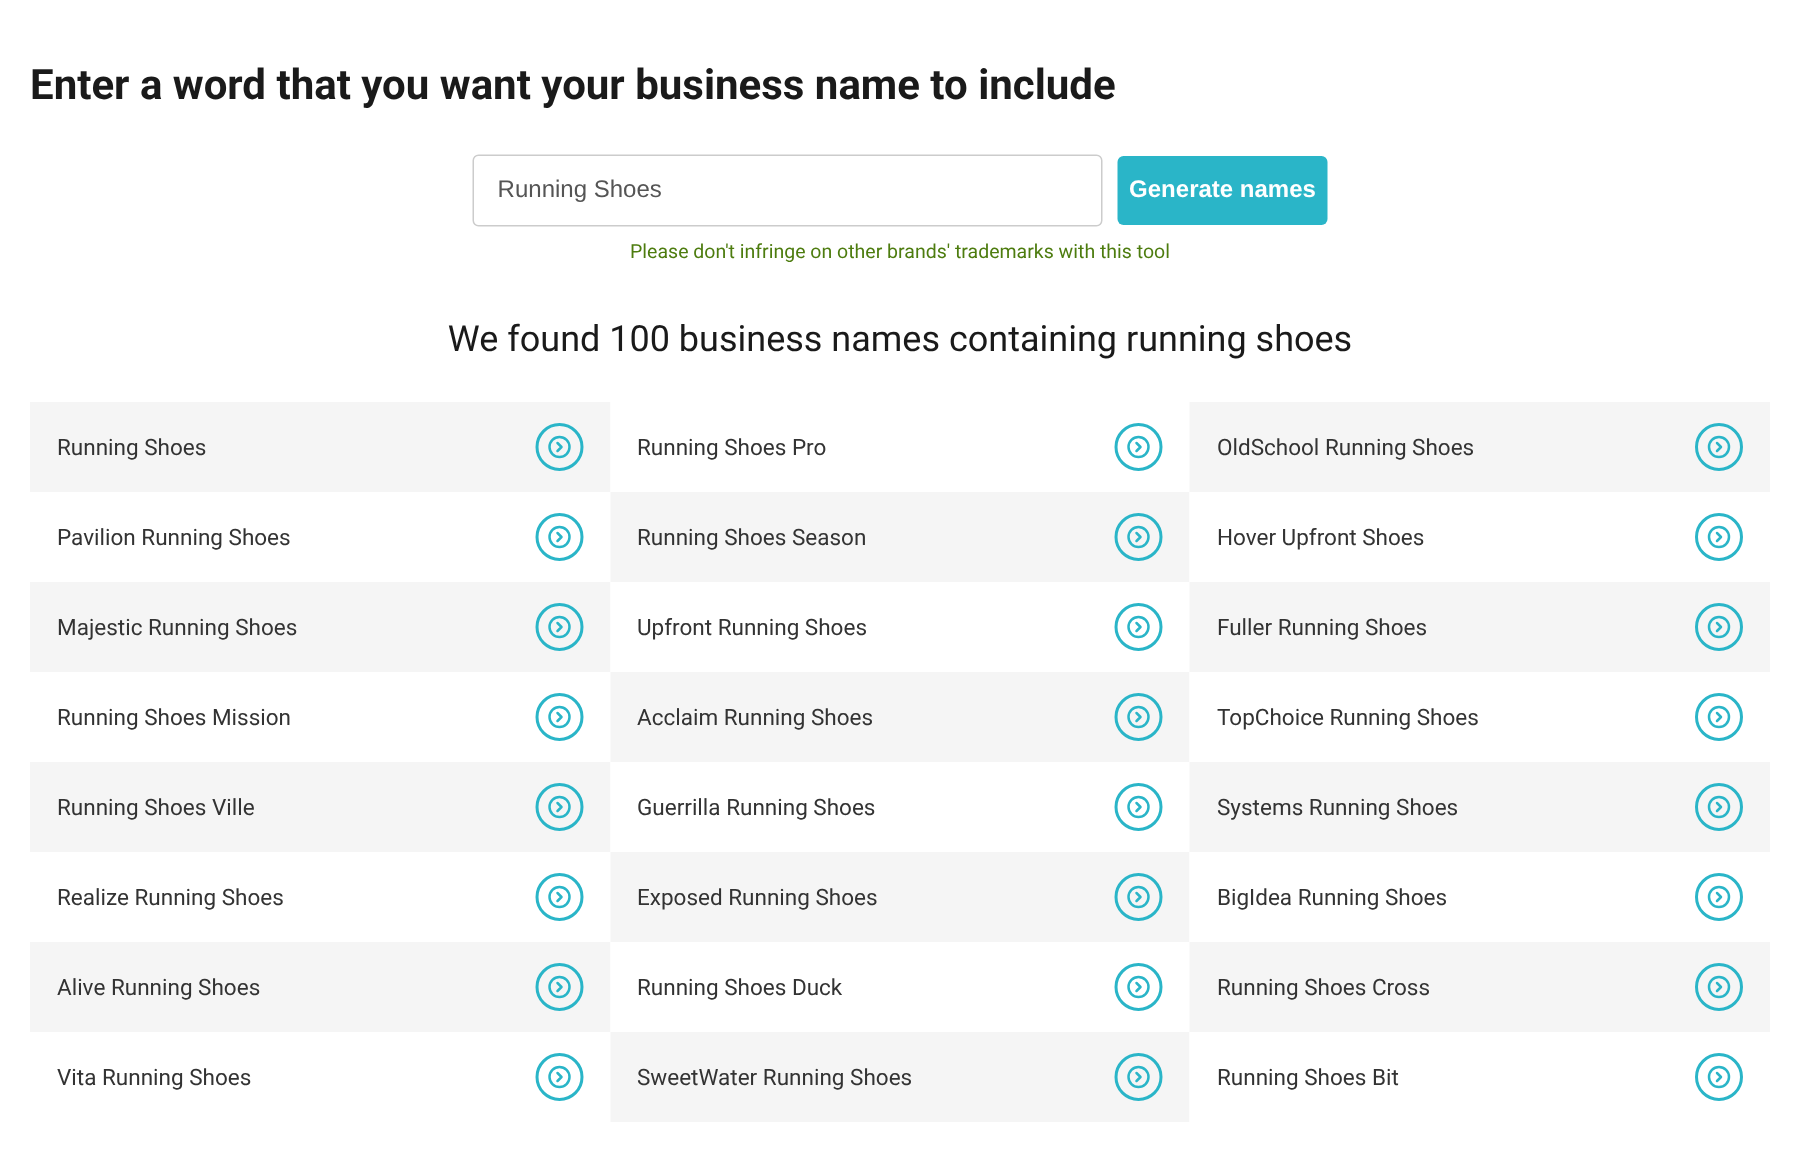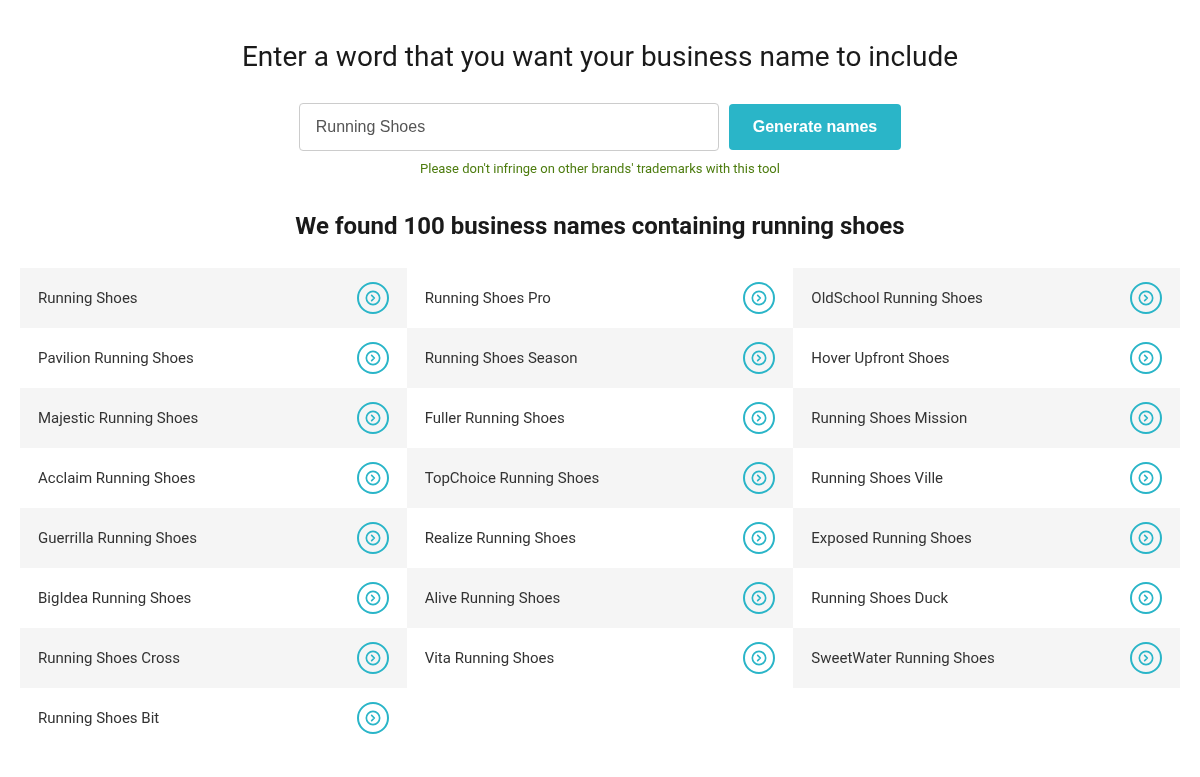--- a/index.html
+++ b/index.html
@@ -11,63 +11,63 @@
       font-family: -apple-system, BlinkMacSystemFont, 'Segoe UI', Roboto, sans-serif;
       background: #ffffff;
       color: #333;
     }
     .page-container {
       max-width: 1200px;
       margin: 0 auto;
       padding: 40px 20px;
     }
     .headline {
-      text-align: center;
+      text-align: left;
       font-size: 28px;
-      font-weight: 400;
+      font-weight: 700;
       color: #1a1a1a;
       margin-bottom: 30px;
     }
     .search-section {
       display: flex;
       justify-content: center;
       align-items: center;
       gap: 10px;
       margin-bottom: 10px;
     }
     .search-input {
       width: 420px;
       padding: 14px 16px;
       font-size: 16px;
       border: 1px solid #ccc;
       border-radius: 4px;
       outline: none;
       color: #555;
     }
     .generate-btn {
-      padding: 14px 24px;
+      padding: 14px 8px;
       background: #2ab5c8;
       color: #fff;
       font-size: 16px;
       font-weight: 600;
       border: none;
       border-radius: 4px;
       cursor: pointer;
       white-space: nowrap;
     }
     .disclaimer {
       text-align: center;
       font-size: 13px;
       color: #4d7c0f;
       margin-bottom: 36px;
     }
     .results-heading {
       text-align: center;
       font-size: 24px;
-      font-weight: 700;
+      font-weight: 400;
       color: #1a1a1a;
       margin-bottom: 28px;
     }
     .names-grid {
       display: grid;
       grid-template-columns: repeat(3, 1fr);
       gap: 0;
     }
     .name-item {
       display: flex;
@@ -178,20 +178,29 @@
       <div class="name-item">
         <span class="name-text">Majestic Running Shoes</span>
         <button class="arrow-btn">
           <svg viewBox="0 0 24 24" fill="none" stroke="#2ab5c8" stroke-width="2.5" stroke-linecap="round" stroke-linejoin="round">
             <circle cx="12" cy="12" r="10" stroke="#2ab5c8" fill="none"></circle>
             <polyline points="10,8 14,12 10,16" stroke="#2ab5c8" fill="none"></polyline>
           </svg>
         </button>
       </div>
       <div class="name-item">
+        <span class="name-text">Upfront Running Shoes</span>
+        <button class="arrow-btn">
+          <svg viewBox="0 0 24 24" fill="none" stroke="#2ab5c8" stroke-width="2.5" stroke-linecap="round" stroke-linejoin="round">
+            <circle cx="12" cy="12" r="10" stroke="#2ab5c8" fill="none"></circle>
+            <polyline points="10,8 14,12 10,16" stroke="#2ab5c8" fill="none"></polyline>
+          </svg>
+        </button>
+      </div>
+      <div class="name-item">
         <span class="name-text">Fuller Running Shoes</span>
         <button class="arrow-btn">
           <svg viewBox="0 0 24 24" fill="none" stroke="#2ab5c8" stroke-width="2.5" stroke-linecap="round" stroke-linejoin="round">
             <circle cx="12" cy="12" r="10" stroke="#2ab5c8" fill="none"></circle>
             <polyline points="10,8 14,12 10,16" stroke="#2ab5c8" fill="none"></polyline>
           </svg>
         </button>
       </div>
       <div class="name-item">
         <span class="name-text">Running Shoes Mission</span>
@@ -224,20 +233,29 @@
         <span class="name-text">Running Shoes Ville</span>
         <button class="arrow-btn">
           <svg viewBox="0 0 24 24" fill="none" stroke="#2ab5c8" stroke-width="2.5" stroke-linecap="round" stroke-linejoin="round">
             <circle cx="12" cy="12" r="10" stroke="#2ab5c8" fill="none"></circle>
             <polyline points="10,8 14,12 10,16" stroke="#2ab5c8" fill="none"></polyline>
           </svg>
         </button>
       </div>
       <div class="name-item">
         <span class="name-text">Guerrilla Running Shoes</span>
+        <button class="arrow-btn">
+          <svg viewBox="0 0 24 24" fill="none" stroke="#2ab5c8" stroke-width="2.5" stroke-linecap="round" stroke-linejoin="round">
+            <circle cx="12" cy="12" r="10" stroke="#2ab5c8" fill="none"></circle>
+            <polyline points="10,8 14,12 10,16" stroke="#2ab5c8" fill="none"></polyline>
+          </svg>
+        </button>
+      </div>
+      <div class="name-item">
+        <span class="name-text">Systems Running Shoes</span>
         <button class="arrow-btn">
           <svg viewBox="0 0 24 24" fill="none" stroke="#2ab5c8" stroke-width="2.5" stroke-linecap="round" stroke-linejoin="round">
             <circle cx="12" cy="12" r="10" stroke="#2ab5c8" fill="none"></circle>
             <polyline points="10,8 14,12 10,16" stroke="#2ab5c8" fill="none"></polyline>
           </svg>
         </button>
       </div>
       <div class="name-item">
         <span class="name-text">Realize Running Shoes</span>
         <button class="arrow-btn">

